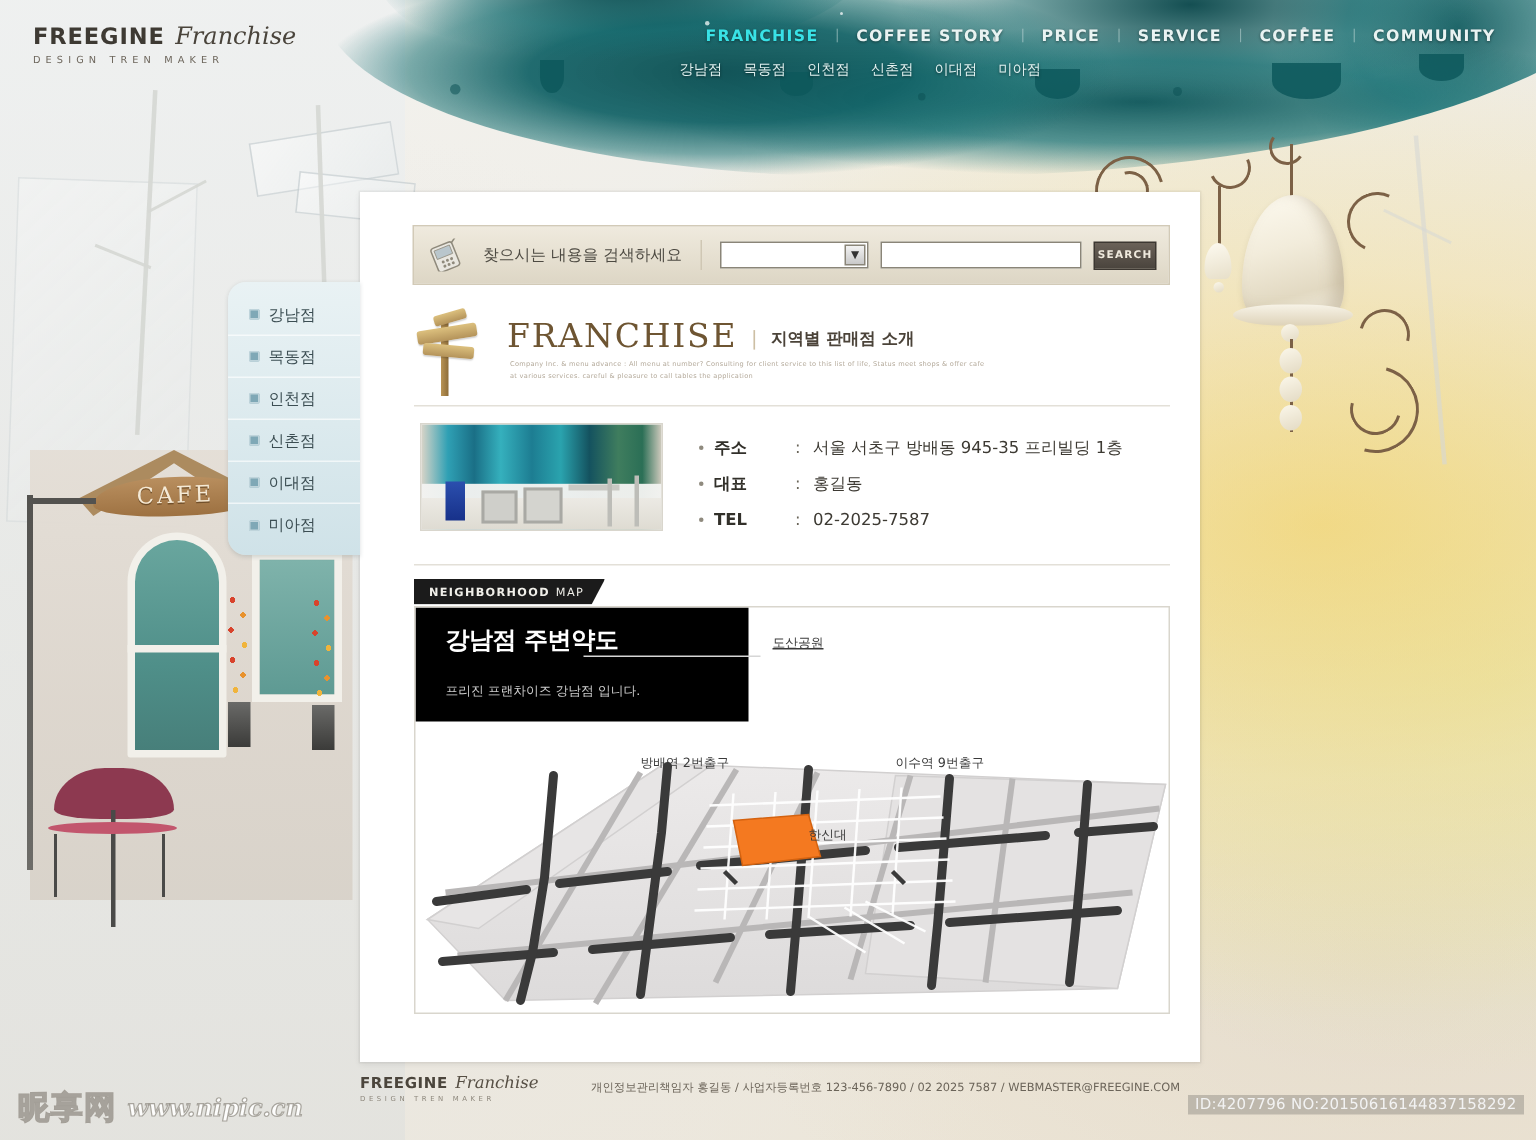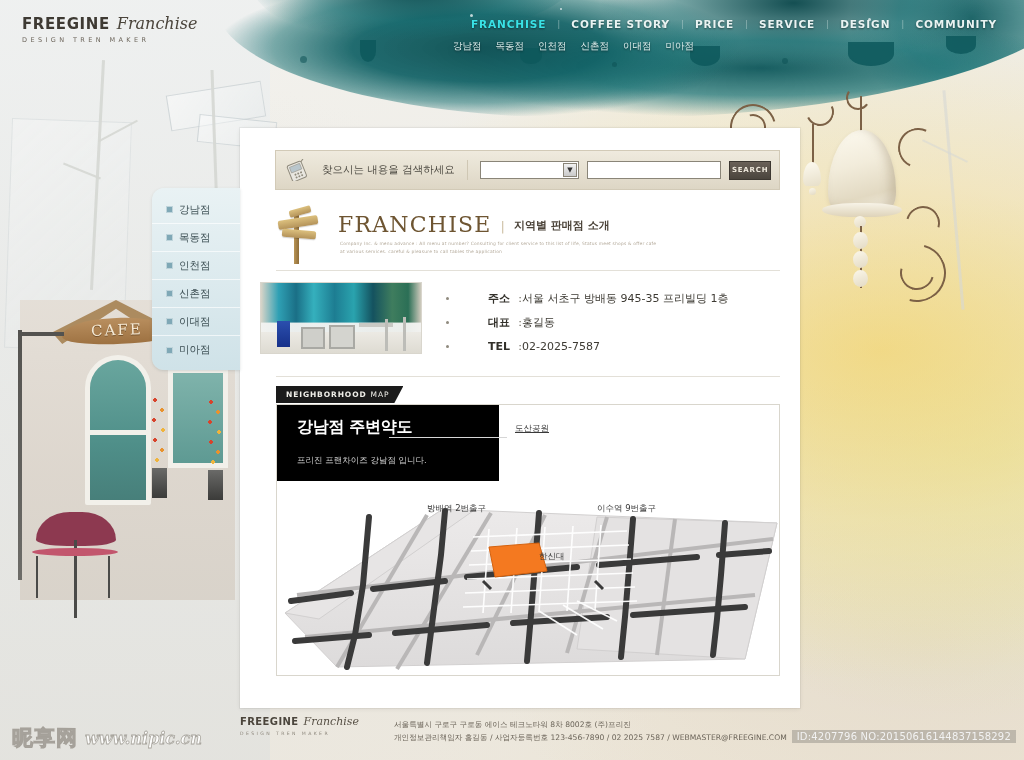--- a/index.html
+++ b/index.html
@@ -246,21 +246,21 @@
   }
   .title-bar { color:#cdbfa4; font-size:13px; padding-bottom:3px; }
   .title-ko { font-size:11px; color:#4b4339; font-weight:bold; padding-bottom:4px; }
   .title-desc {
     position:absolute; left:64px; top:34px; width:320px;
     font-size:4.4px; line-height:1.85; color:#b4aa9b; letter-spacing:.2px;
   }
   .title-rule { position:absolute; left:36px; top:142px; width:504px; height:1px; background:#e3e0d8; }
 
   
-  #infoblock { position:absolute; left:20px; top:154px; width:504px; height:84px; display:flex;text-align:right; }
+  #infoblock { position:absolute; left:40px; top:154px; width:504px; height:84px; display:flex; }
   .info-photo {
     width:162px; height:72px; border:1px solid #d9d6cd; flex:0 0 auto;
     background:
       linear-gradient(180deg, rgba(255,255,255,0) 56%, rgba(243,243,241,.96) 57%),
       linear-gradient(90deg,#d8d4c8 0%,#2fa0b4 11%,#1a6f86 22%,#35b0bd 33%,#1d7d92 46%,#2aa3ae 58%,#14525f 70%,#3f7d5e 82%,#2b6f56 92%,#cfcabd 100%);
       position:relative; overflow:hidden;
   }
   .photo-bin { position:absolute; left:16px; top:38px; width:13px; height:26px;
     background:linear-gradient(180deg,#2b4fae,#17318a); }
   .photo-chair { position:absolute; background:#b9b9b5; }
@@ -406,21 +406,21 @@
 
   <div id="mainnav">
     <div class="nav-item active">FRANCHISE</div>
     <div class="nav-sep">|</div>
     <div class="nav-item">COFFEE STORY</div>
     <div class="nav-sep">|</div>
     <div class="nav-item">PRICE</div>
     <div class="nav-sep">|</div>
     <div class="nav-item">SERVICE</div>
     <div class="nav-sep">|</div>
-    <div class="nav-item">DESIGN</div>
+    <div class="nav-item">COFFEE</div>
     <div class="nav-sep">|</div>
     <div class="nav-item">COMMUNITY</div>
   </div>
 
   <div id="subnav">
     <div class="subnav-item">강남점</div>
     <div class="subnav-item">목동점</div>
     <div class="subnav-item">인천점</div>
     <div class="subnav-item">신촌점</div>
     <div class="subnav-item">이대점</div>
@@ -620,21 +620,20 @@
 </div>
 
 <div id="footer">
   <div>
     <div>
       <span class="ft-logo-main">FREEGINE</span><span class="ft-logo-script">Franchise</span>
     </div>
     <div class="ft-logo-sub">DESIGN TREN MAKER</div>
   </div>
   <div class="ft-text">
-    <div>서울특별시 구로구 구로동 에이스 테크노타워 8차 8002호 (주)프리진</div>
     <div>개인정보관리책임자 홍길동 / 사업자등록번호 123-456-7890 / 02 2025 7587 / WEBMASTER@FREEGINE.COM</div>
   </div>
 </div>
 
 <div id="wm-left">
   <span class="wm-cjk">昵享网</span>
   <span class="wm-url">www.nipic.cn</span>
 </div>
 <div id="wm-right">ID:4207796 NO:20150616144837158292</div>
 

